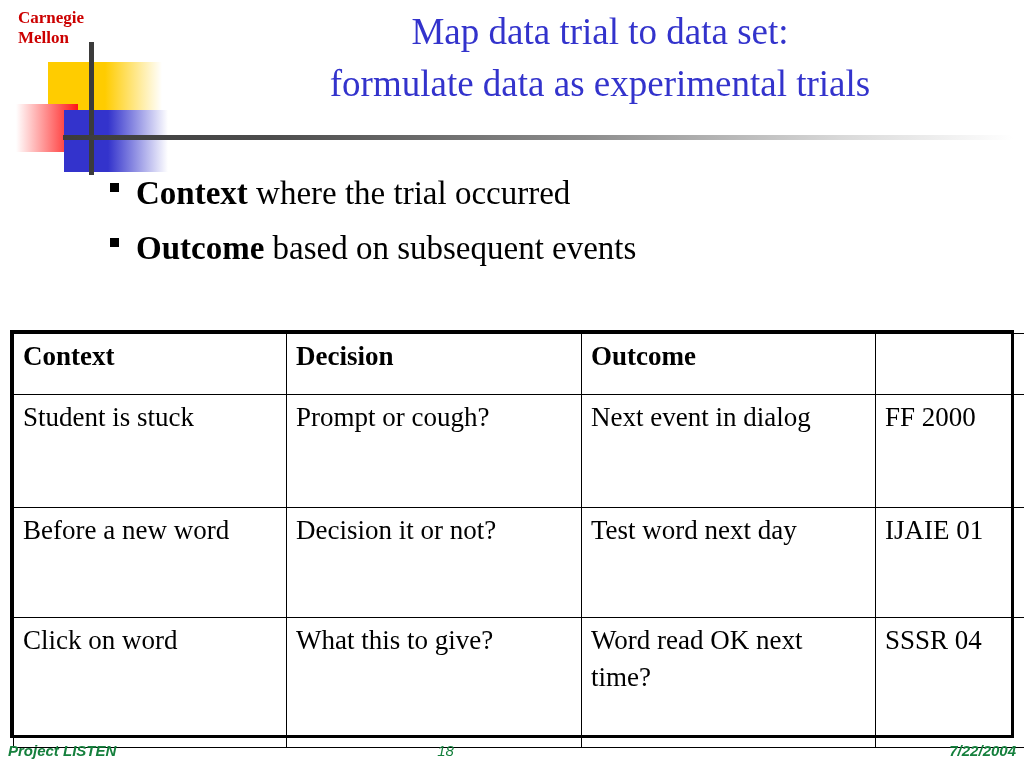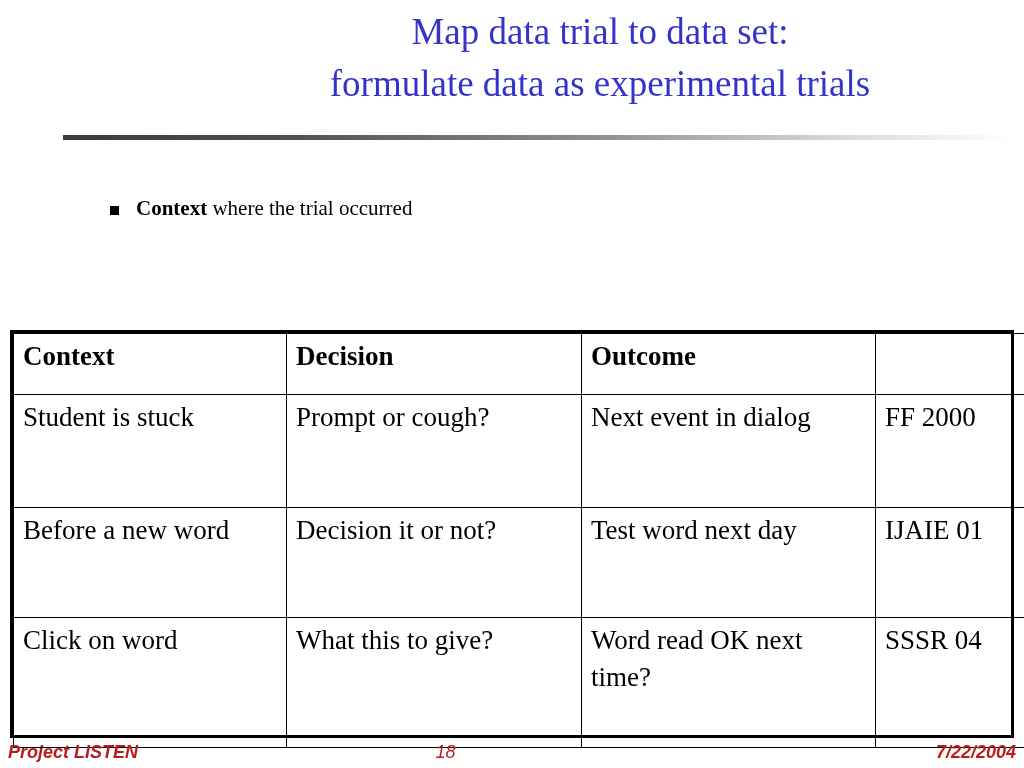--- a/index.html
+++ b/index.html
@@ -117,23 +117,23 @@
 
   
   .bullets {
     position: absolute;
     left: 110px;
     top: 166px;
     width: 780px;
   }
   .bullet-row {
     display: flex;
-    align-items: flex-end;
+    align-items: center;
     height: 55px;
-    font-size: 21px;
+    font-size: 33px;
     color: #000000;
   }
   .bullet-mark {
     width: 9px;
     height: 9px;
     background: #000000;
     margin-right: 17px;
     flex: 0 0 auto;
     position: relative;
     top: -6px;
@@ -181,22 +181,22 @@
   
   .footer {
     position: absolute;
     left: 0;
     top: 742px;
     width: 1024px;
     height: 26px;
     font-family: "Liberation Sans", "DejaVu Sans", sans-serif;
     font-style: italic;
     font-weight: bold;
-    font-size: 18px;
-    color: #b91c1c;
+    font-size: 15px;
+    color: #15803d;
   }
   .footer-left {
     position: absolute;
     left: 8px;
     top: 0px;
   }
   .footer-center {
     position: absolute;
     left: 0;
     top: 0px;
@@ -208,31 +208,44 @@
     position: absolute;
     right: 8px;
     top: 0px;
   }
 </style>
 </head>
 <body>
 
 <div id="slide">
 
+  <div class="logo-block">
+    <div class="sq-yellow"></div>
+    <div class="sq-yellow-fade"></div>
+    <div class="sq-red"></div>
+    <div class="sq-blue"></div>
+    <div class="sq-blue-fade"></div>
+    <div class="line-vert"></div>
+    <div class="logo-text"><span>Carnegie</span><br><span>Mellon</span></div>
+  </div>
   <div class="line-horiz"></div>
 
   <div class="title">
     <div><b>Map</b><span> data trial to data set:</span></div>
     <div>formulate data as experimental trials</div>
   </div>
 
   <div class="bullets">
     <div class="bullet-row">
       <span class="bullet-mark"></span>
       <span class="bullet-text"><b>Context</b><span> where the trial occurred</span></span>
+    </div>
+    <div class="bullet-row">
+      <span class="bullet-mark"></span>
+      <span class="bullet-text"><b>Outcome</b><span> based on subsequent events</span></span>
     </div>
   </div>
 
   <div class="tbl">
     <table class="grid">
       <tbody>
           <tr class="hdr">
         <td class="col1">Context</td>
         <td class="col2">Decision</td>
         <td class="col3">Outcome</td>

